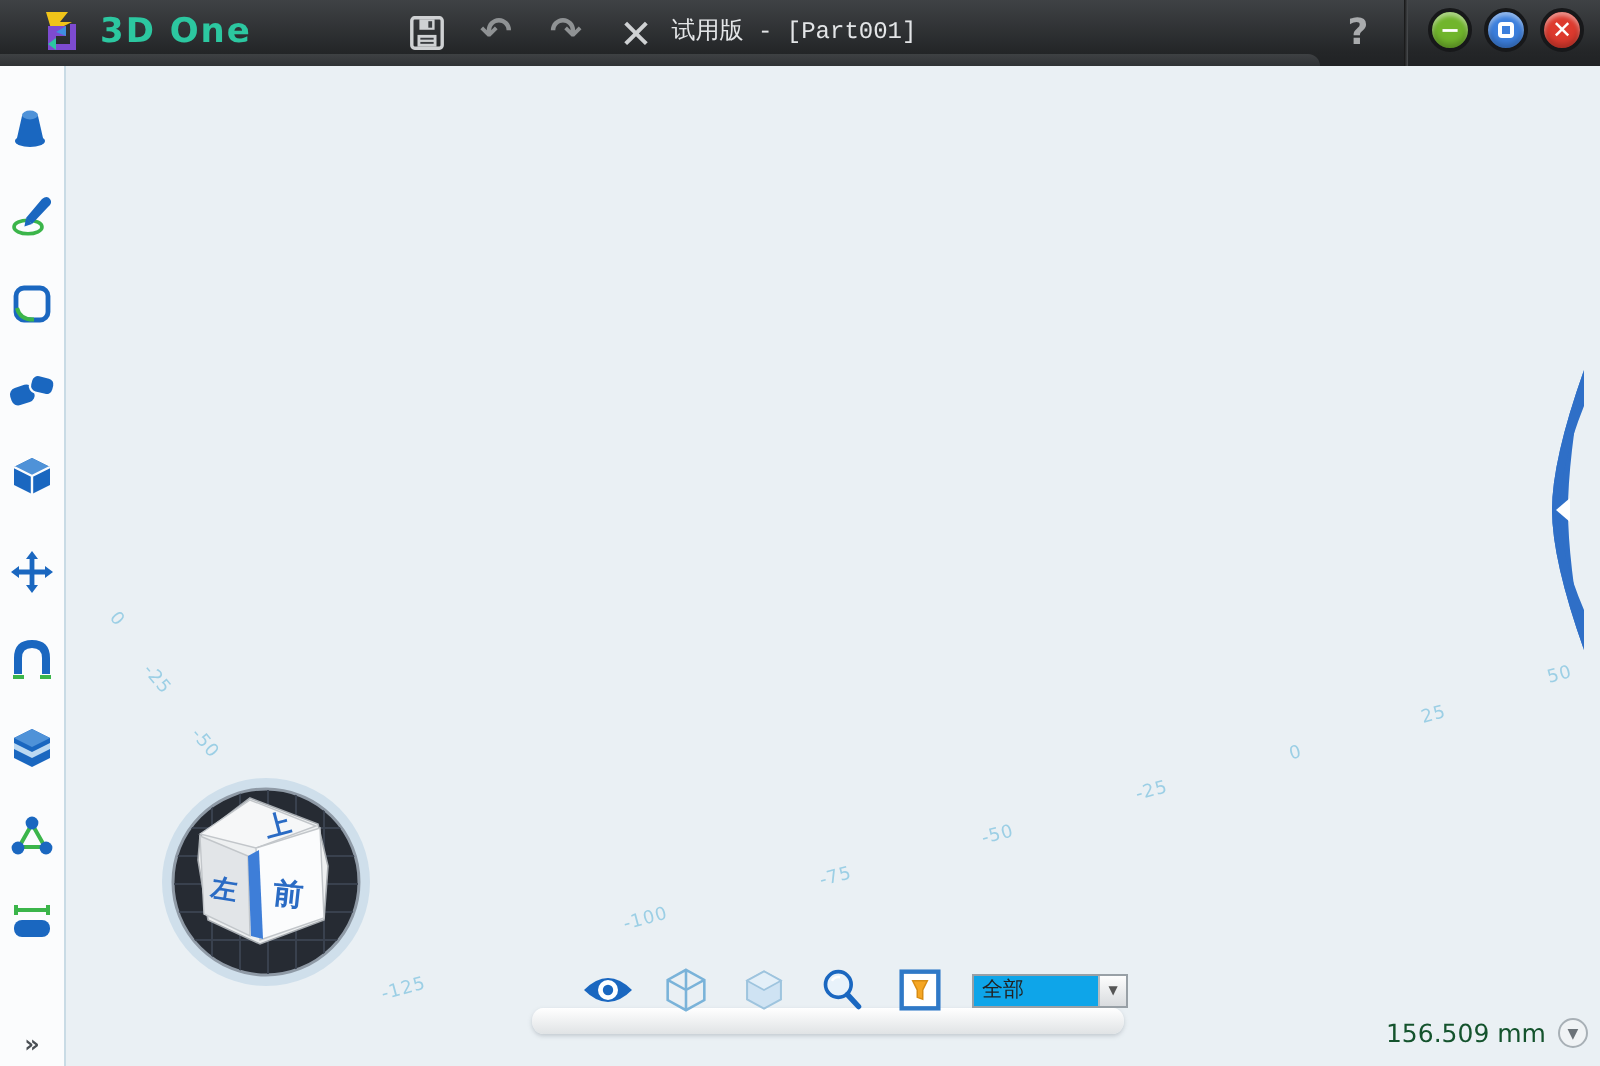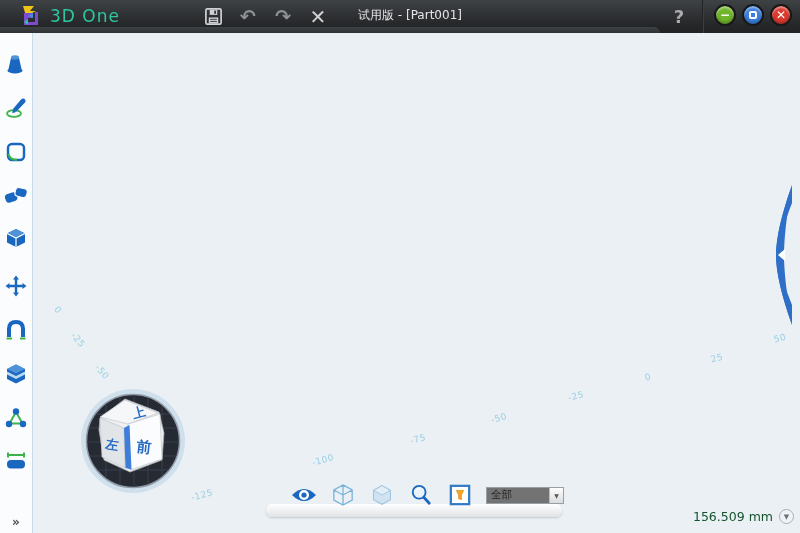--- a/index.html
+++ b/index.html
@@ -7,27 +7,27 @@
   body { font-family:"DejaVu Sans","Liberation Sans",sans-serif; background:#eaf0f4; position:relative; }
 
   
   .titlebar { position:absolute; left:0; top:0; width:800px; height:33px;
     background:linear-gradient(#414447,#28292ب 0%,#3f4245 0%,#242628 78%,#202224 100%);
     background:linear-gradient(#3f4245,#242628 78%,#202224 100%);
     z-index:30; }
   .titlebar::after { content:""; position:absolute; left:0; bottom:0; width:660px; height:6px;
     background:linear-gradient(#505356,#3a3d40); border-radius:0 14px 0 0; opacity:.6; }
   .logo { position:absolute; left:20px; top:4px; display:flex; align-items:center; gap:8px; z-index:2; }
-  .logo-text { font-size:17px; font-weight:normal; color:#2cc7a0; letter-spacing:1px; }
+  .logo-text { font-size:17px; font-weight:bold; color:#2cc7a0; letter-spacing:1px; }
   .tb-icons { position:absolute; left:200px; top:0; height:33px; display:flex; align-items:center; gap:9px; z-index:2; }
   .tb-btn { width:26px; height:26px; display:flex; align-items:center; justify-content:center; color:#b9bbbd; }
   .tb-arrow { font-size:19px; color:#8f9294; font-weight:bold; line-height:1; }
   .tb-x { font-size:20px; color:#cfd1d3; font-weight:bold; }
-  .tb-title { position:absolute; left:300px; top:0; width:220px; height:30px; display:flex;
-    align-items:center; justify-content:center; color:#e3e5e7; font-size:12px; z-index:2; }
+  .tb-title { position:absolute; left:287px; top:0; width:220px; height:30px; display:flex;
+    align-items:center; justify-content:center; color:#e3e5e7; font-size:12px; z-index:2;font-family:Liberation Mono, monospace; }
   .tb-help { position:absolute; left:666px; top:2px; width:26px; height:28px; display:flex;
     align-items:center; justify-content:center; color:#a9abad; font-size:18px; font-weight:bold; z-index:2; }
   .tb-sep { position:absolute; left:702px; top:0; width:2px; height:33px;
     background:linear-gradient(to right,#141414,#4a4d50); z-index:2; }
   .winbtns { position:absolute; right:8px; top:4px; display:flex; gap:6px; z-index:3; }
   .wbtn { width:22px; height:22px; border-radius:50%; border:2px solid #17181a;
     display:flex; align-items:center; justify-content:center; color:#fff;
     font-size:12px; font-weight:bold; line-height:1;
     box-shadow:inset 0 2px 2px rgba(255,255,255,.45), inset 0 -2px 3px rgba(0,0,0,.25); }
   .wbtn.min { background:#71b52c; }
@@ -58,21 +58,21 @@
 
   
   .viewcube { position:absolute; left:47px; top:358px; width:106px; height:106px; cursor:pointer; }
 
   
   .flap { position:absolute; left:737px; top:155px; width:28px; height:140px; cursor:pointer; }
 
   
   .disp-bar { position:absolute; left:258px; top:452px; display:flex; align-items:center; gap:13px; z-index:5; }
   .disp-btn { width:26px; height:26px; display:flex; align-items:center; justify-content:center; cursor:pointer; }
-  .filter-select { width:78px; height:17px; background:#737373; border:1px solid #98a0a6; display:flex; align-items:flex-start; cursor:pointer; }
+  .filter-select { width:78px; height:17px; background:#0ea5e9; border:1px solid #98a0a6; display:flex; align-items:flex-start; cursor:pointer; }
   .filter-select .val { flex:1; font-size:10.5px; color:#222; padding-left:4px; }
   .filter-select .arrow-box { width:14px; height:100%; border-left:1px solid #b7bcc0;
     background:linear-gradient(#fdfdfd,#d9dcdf); display:flex; align-items:center; justify-content:center; }
   .filter-select .arrow-box span { font-size:6px; color:#555; }
   .shelf { position:absolute; left:233px; top:474px; width:296px; height:13px; z-index:4;
     background:linear-gradient(#ffffff,#e0e3e5); border-radius:6px/7px; box-shadow:0 1px 2px rgba(120,130,140,.35); }
 
   
   .scale-box { position:absolute; right:6px; top:479px; display:flex; align-items:center; gap:6px; z-index:5; }
   .scale-text { font-size:12.5px; color:#14532d; }

